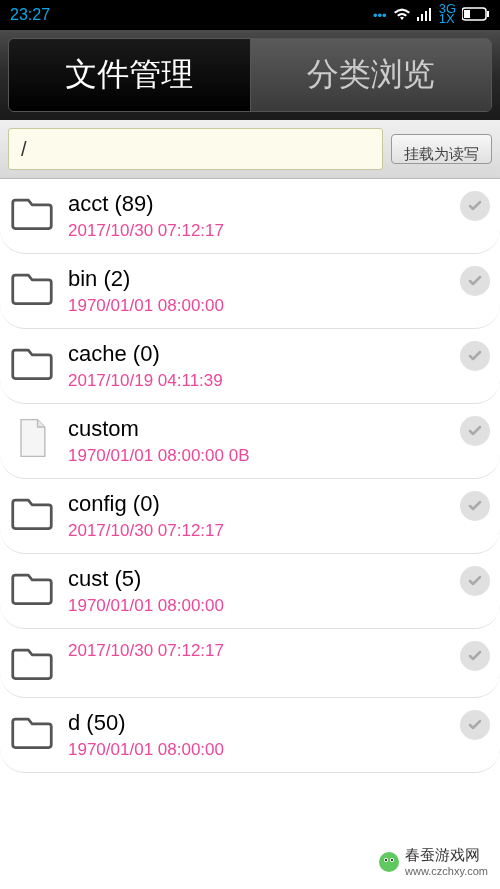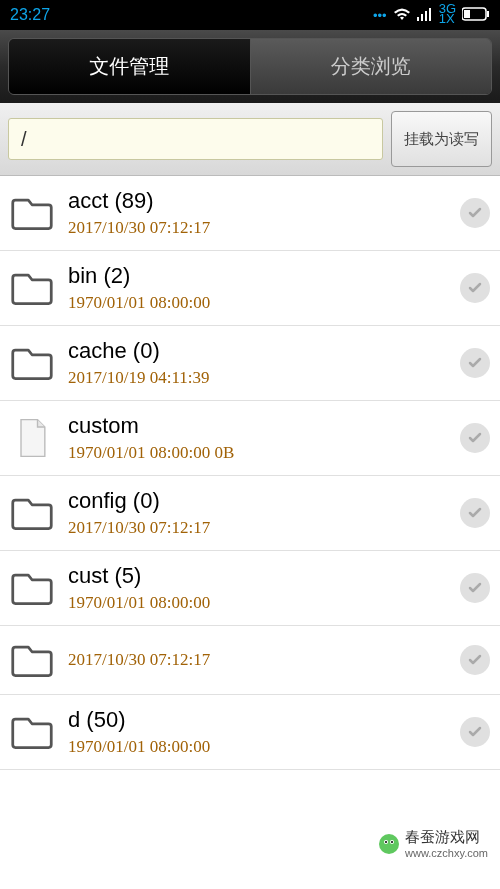--- a/index.html
+++ b/index.html
@@ -41,21 +41,21 @@
       display: flex;
       border: 1px solid #555;
       border-radius: 6px;
       overflow: hidden;
     }
     .tab {
       flex: 1;
       text-align: center;
       padding: 14px 0;
       color: #fff;
-      font-size: 20px;
+      font-size: 32px;
       cursor: pointer;
       border-right: 1px solid #555;
     }
     .tab:last-child {
       border-right: none;
     }
     .tab.active {
       background: linear-gradient(#1a1a1a, #000);
     }
     .tab.inactive {
@@ -81,65 +81,64 @@
       height: 42px;
     }
     .mount-btn {
       background: linear-gradient(#f8f8f8, #e0e0e0);
       border: 1px solid #999;
       border-radius: 4px;
       padding: 10px 12px;
       font-size: 15px;
       color: #444;
       cursor: pointer;
-      height: 56px;
+      height: 30px;
     }
     .file-list {
       background: #fff;
     }
     .file-item {
       display: flex;
-      align-items: center;
       padding: 12px 10px;
       border-bottom: 1px solid #e0e0e0;
       gap: 14px;
+      border-radius: 25px;
     }
     .file-icon {
       width: 44px;
       height: 44px;
       flex-shrink: 0;
     }
     .file-info {
       flex: 1;
     }
     .file-name {
       font-size: 22px;
       color: #000;
       margin-bottom: 4px;
     }
     .file-meta {
       font-size: 17px;
-      color: #a16207;
-      font-family: Liberation Serif, serif;
+      color: #ec4899;
     }
     .check-circle {
       width: 30px;
       height: 30px;
       border-radius: 50%;
       background: #e0e0e0;
       color: #aaa;
       display: flex;
       align-items: center;
       justify-content: center;
       flex-shrink: 0;
       cursor: pointer;
     }
     .watermark {
       position: absolute;
-      bottom: 28px;
+      bottom: 10px;
       right: 10px;
       display: flex;
       align-items: center;
       gap: 4px;
       font-size: 15px;
       color: #333;
       background: rgba(255,255,255,0.85);
       padding: 2px;
     }
     .watermark svg {

